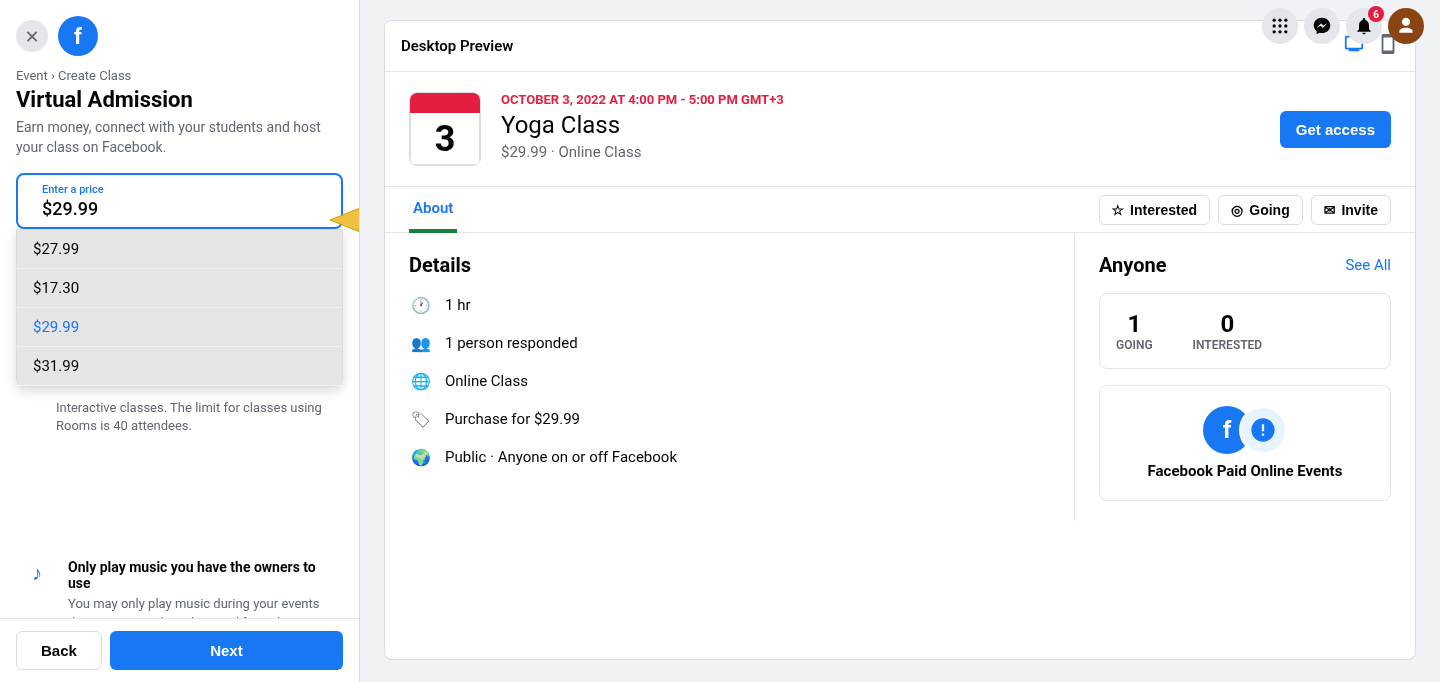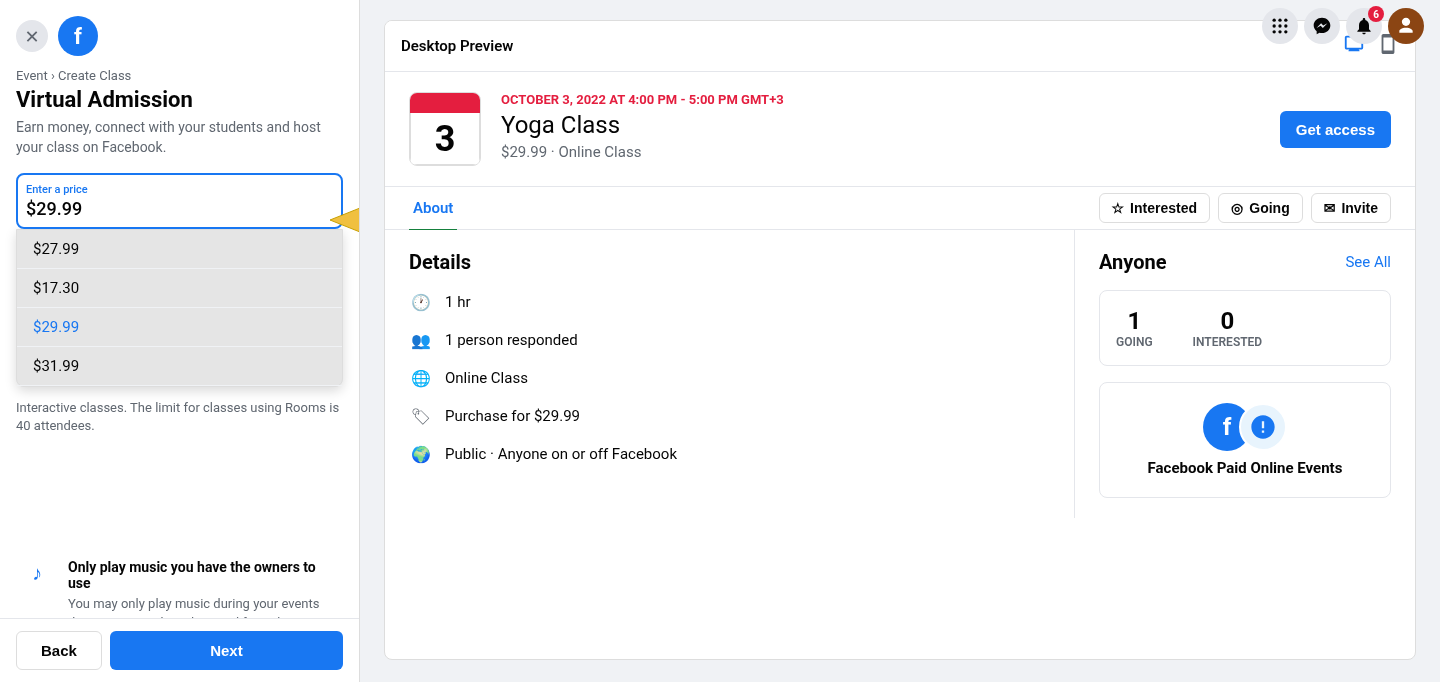--- a/index.html
+++ b/index.html
@@ -103,21 +103,21 @@
       font-size: 14px;
       color: #606770;
       margin-bottom: 16px;
       line-height: 1.4;
     }
 
     
     .price-input-container {
       border: 2px solid #1877f2;
       border-radius: 8px;
-      padding: 8px 8px;
+      padding: 8px 24px;
       margin-bottom: 0;
       background: white;
       position: relative;
     }
 
     .price-label {
       font-size: 11px;
       color: #1877f2;
       font-weight: 500;
       margin-bottom: 2px;
@@ -349,21 +349,21 @@
       font-size: 15px;
       font-weight: 600;
       color: #606770;
       cursor: pointer;
       border-bottom: 3px solid transparent;
       margin-bottom: -1px;
     }
 
     .tab-item.active {
       color: #1877f2;
-      border-bottom: 1px solid #15803d;
+      border-bottom: 4px solid #15803d;
     }
 
     .tab-actions {
       margin-left: auto;
       display: flex;
       gap: 8px;
     }
 
     .action-btn {
       display: flex;
@@ -599,21 +599,21 @@
       </svg>
     </div>
 
     <div class="price-dropdown">
       <div class="price-option">$27.99</div>
       <div class="price-option">$17.30</div>
       <div class="price-option selected">$29.99</div>
       <div class="price-option">$31.99</div>
     </div>
 
-    <div style="font-size:13px; color:#606770; padding: 12px 0 0; line-height:1.4;">Interactive classes. The limit for classes using Rooms is 40 attendees.</div>
+    <div style="font-size:13px; color:#606770; padding: 12px 0 0; line-height:1.4;margin-left:40px;">Interactive classes. The limit for classes using Rooms is 40 attendees.</div>
 
     <div class="music-notice">
       <div class="music-icon">♪</div>
       <div>
         <div class="music-title">Only play music you have the owners to use</div>
         <div class="music-text">You may only play music during your events that you own or have licensed from the owners all the rights to use.</div>
       </div>
     </div>
 
     <div class="bottom-buttons">

